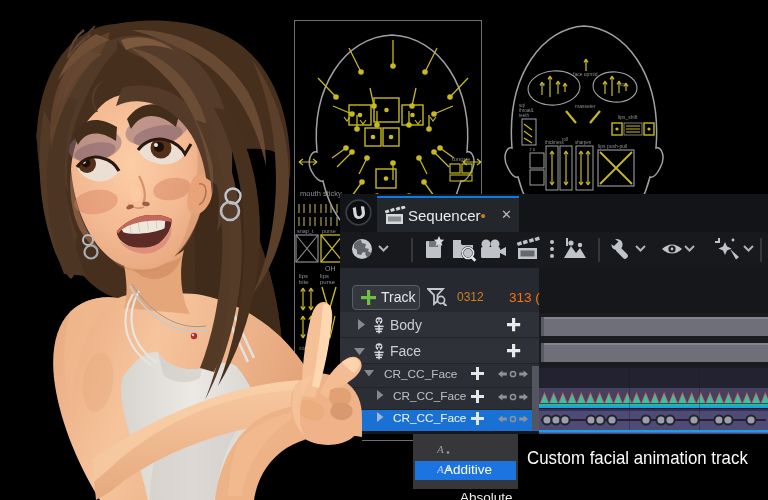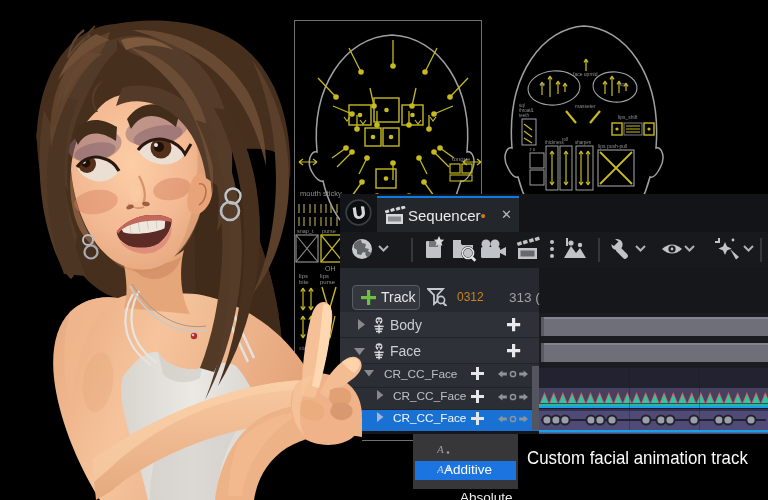--- a/index.html
+++ b/index.html
@@ -404,21 +404,21 @@
       <div class="trackbtn"><svg class="abs" style="left:7px;top:3px" width="17" height="17" viewBox="0 0 17 17">
           <rect x="7" y="1" width="3.2" height="15" fill="#6fbf44"></rect>
           <rect x="1" y="7" width="15" height="3.2" fill="#6fbf44"></rect>
         </svg><span style="margin-left:28px">Track</span></div>
       <svg class="abs" style="left:87px;top:93px" width="20" height="19" viewBox="0 0 20 19">
         <path d="M1,2 l15,0 -5.5,6 0,6 -3.5,3 0,-9z" fill="none" stroke="#c6c9ce" stroke-width="1.8"></path>
         <circle cx="14" cy="13" r="3.6" fill="none" stroke="#c6c9ce" stroke-width="1.6"></circle>
         <rect x="16.3" y="15.6" width="4.4" height="2" transform="rotate(45 17 16.4)" fill="#c6c9ce"></rect>
       </svg>
       <div class="abs" style="left:117px;top:96px;color:#c8831f;font-size:12px;">0312</div>
-      <div class="abs" style="left:169px;top:96px;color:#a3a3a3;font-size:13.5px;white-space:nowrap">313 (</div>
+      <div class="abs" style="left:169px;top:96px;color:#f97316;font-size:13.5px;white-space:nowrap">313 (</div>
 
       <div class="row" style="top:118px;height:25px;background:#2e3138;border-bottom:1px solid #222428"></div>
       <div class="row" style="top:144px;height:25px;background:#2e3138;border-bottom:1px solid #222428"></div>
       <div class="row" style="top:170px;height:23px;background:#2b2e34;border-bottom:1px solid #222428"></div>
       <div class="row" style="top:194px;height:21px;background:#2b2e34;border-bottom:1px solid #222428"></div>
       <div class="row" style="top:216px;height:21px;background:#1a71d4"></div>
       <svg class="abs" style="left:0;top:118px" width="199" height="122" viewBox="0 0 199 122">
 
         <path d="M18,7 l7,5.5 -7,5.5z" fill="#87898d"></path>
         <g id="skel1" transform="translate(33,5)">

